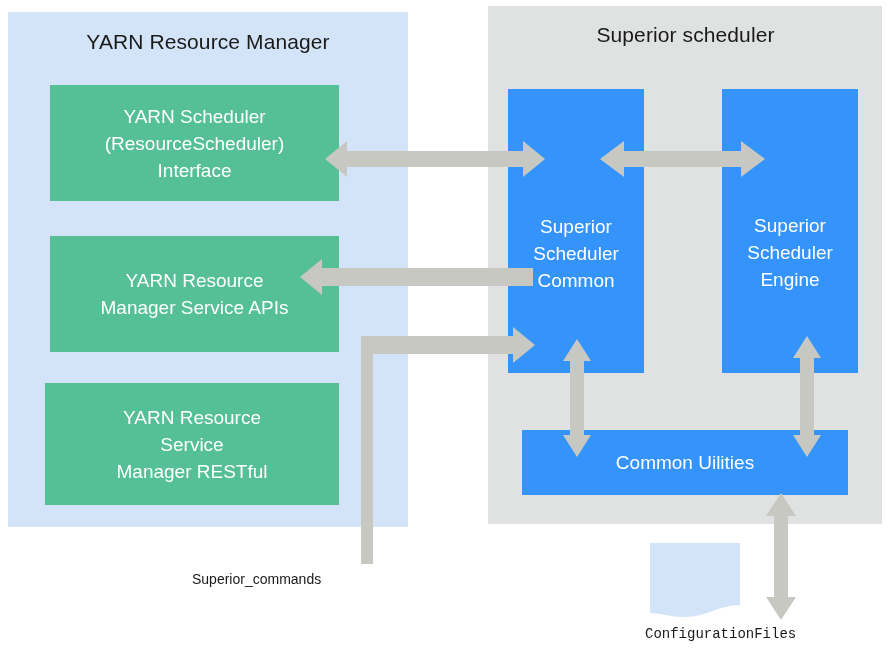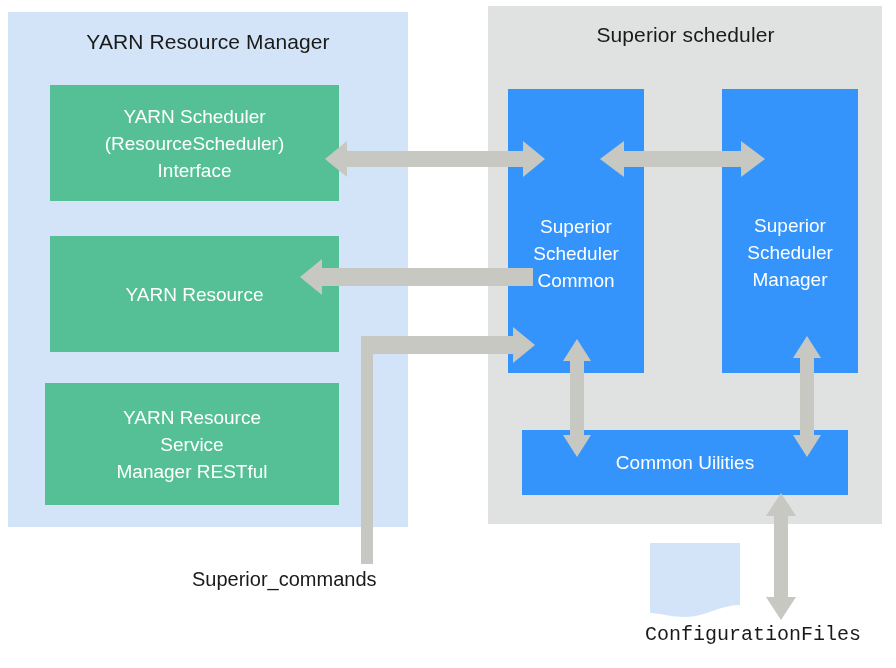--- a/index.html
+++ b/index.html
@@ -61,21 +61,21 @@
   .arrow-shape { fill: #c8c8c2; }
 
   .doc-shape {
     position: absolute;
   }
   .doc-fill { fill: #d3e4f8; }
 
   .plain-label {
     position: absolute;
     color: #1a1a1a;
-    font-size: 20px;
+    font-size: 14px;
     line-height: 25px;
     white-space: nowrap;
   }
 </style>
 </head>
 <body>
 
 <div id="diagram">
 
   <div class="container-box yarn-panel" style="left:8px; top:12px; width:400px; height:515px;">
@@ -86,20 +86,21 @@
     <span>
       <span>YARN Scheduler</span>
       <span>(ResourceScheduler)</span>
       <span>Interface</span>
     </span>
   </div>
 
   <div class="node green-node" style="left:50px; top:236px; width:289px; height:116px;">
     <span>
       <span>YARN Resource</span>
+      <span>Manager Service APIs</span>
     </span>
   </div>
 
   <div class="node green-node" style="left:45px; top:383px; width:294px; height:122px;">
     <span>
       <span>YARN Resource</span>
       <span>Service</span>
       <span>Manager RESTful</span>
     </span>
   </div>
@@ -113,21 +114,21 @@
       <span>Superior</span>
       <span>Scheduler</span>
       <span>Common</span>
     </span>
   </div>
 
   <div class="node blue-node" style="left:722px; top:89px; width:136px; height:284px;">
     <span style="margin-top:42px;">
       <span>Superior</span>
       <span>Scheduler</span>
-      <span>Manager</span>
+      <span>Engine</span>
     </span>
   </div>
 
   <div class="node blue-node" style="left:522px; top:430px; width:326px; height:65px;">
     <span>Common Uilities</span>
   </div>
 
   <svg class="arrow-svg" style="left:325px; top:140px;" width="220" height="38">
     <polygon class="arrow-shape" points="0,19 22,1 22,11 198,11 198,1 220,19 198,37 198,27 22,27 22,37"></polygon>
   </svg>

